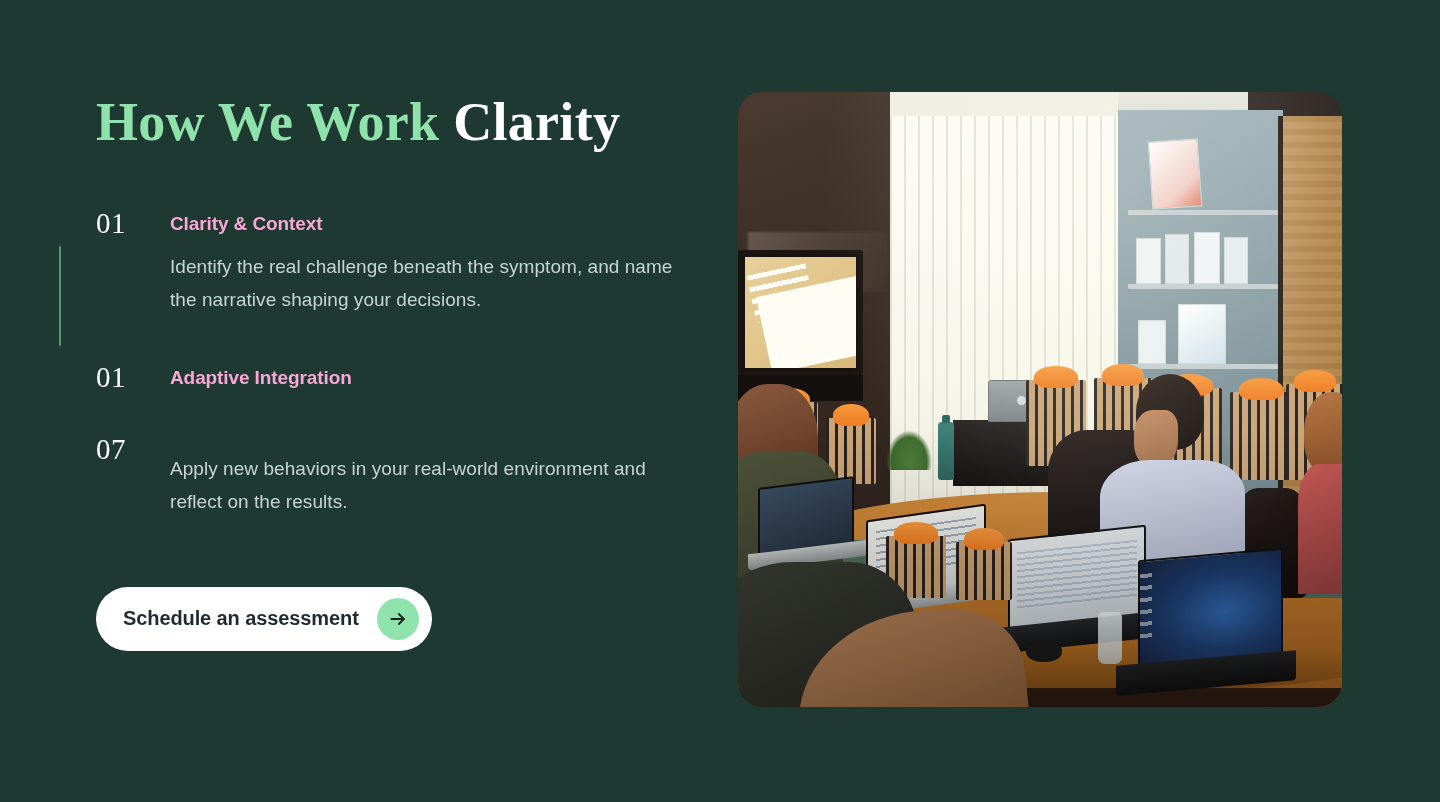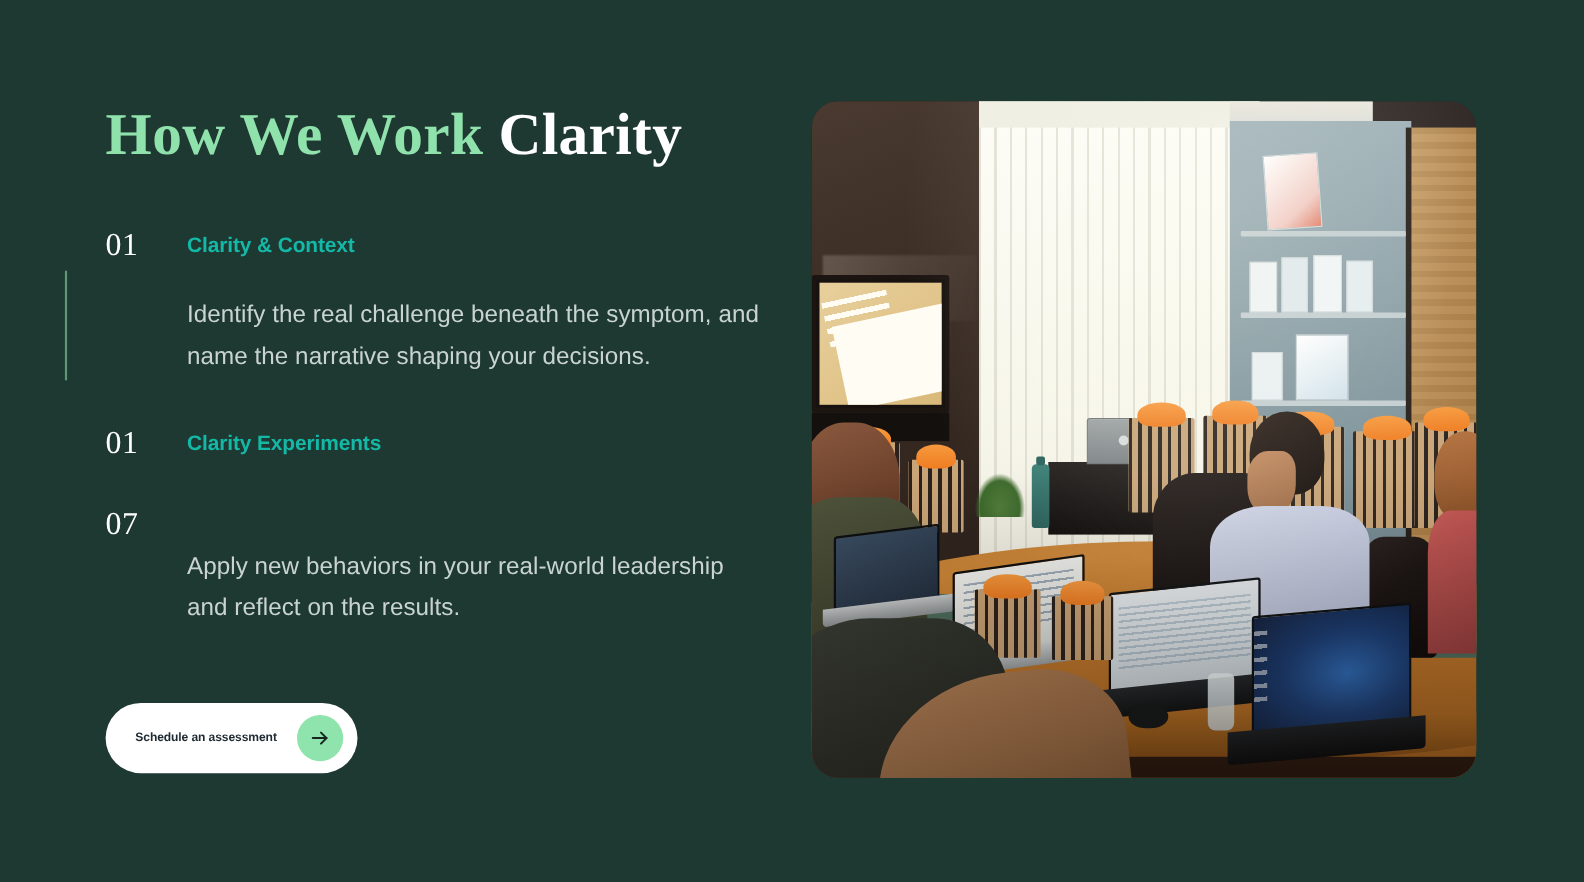--- a/index.html
+++ b/index.html
@@ -70,28 +70,28 @@
     font-size:29px;
     font-weight:400;
     color:#FFFFFF;
     letter-spacing:0.5px;
     line-height:1;
   }
 
   .step-title {
     font-size:19px;
     font-weight:700;
-    color:#14b8a6;
+    color:#f9a8d4;
     line-height:1.25;
     letter-spacing:-0.1px;
   }
 
   .step-body {
-    margin-top:31px;
-    font-size:22px;
+    margin-top:15px;
+    font-size:19px;
     line-height:1.72;
     color:#C9D4D0;
     max-width:520px;
     letter-spacing:0.05px;
   }
 
   
   .step-rail {
     position:absolute;
     left:-37px;
@@ -114,21 +114,21 @@
     align-items:center;
     gap:18px;
     background:#FFFFFF;
     border:none;
     border-radius:999px;
     padding:11px 13px 11px 27px;
     cursor:pointer;
     text-decoration:none;
   }
   .cta-label {
-    font-size:11px;
+    font-size:20px;
     font-weight:700;
     color:#1F2A32;
     letter-spacing:-0.1px;
     white-space:nowrap;
   }
   .cta-circle {
     width:42px;
     height:42px;
     border-radius:50%;
     background:#8FE3AC;
@@ -449,32 +449,32 @@
         </div>
         <p class="step-body">Identify the real challenge beneath the symptom, and name the narrative shaping your decisions.</p>
       </div>
 
       <div class="step-gap-1"></div>
 
       <div class="step">
 
         <div class="step-head">
           <span class="step-num">01</span>
-          <span class="step-title">Clarity Experiments</span>
+          <span class="step-title">Adaptive Integration</span>
         </div>
       </div>
 
       <div class="step-gap-2"></div>
 
       <div class="step">
         <div class="step-rail"></div>
         <div class="step-head">
           <span class="step-num">07</span>
         </div>
-        <p class="step-body">Apply new behaviors in your real-world leadership and reflect on the results.</p>
+        <p class="step-body">Apply new behaviors in your real-world environment and reflect on the results.</p>
       </div>
 
     </div>
 
     
     <a class="cta" href="#">
       <span class="cta-label">Schedule an assessment</span>
       <span class="cta-circle">
         <svg width="20" height="20" viewBox="0 0 24 24" fill="none" stroke="#16231E" stroke-width="2.2" stroke-linecap="round" stroke-linejoin="round">
           <line x1="4" y1="12" x2="19" y2="12"></line>

